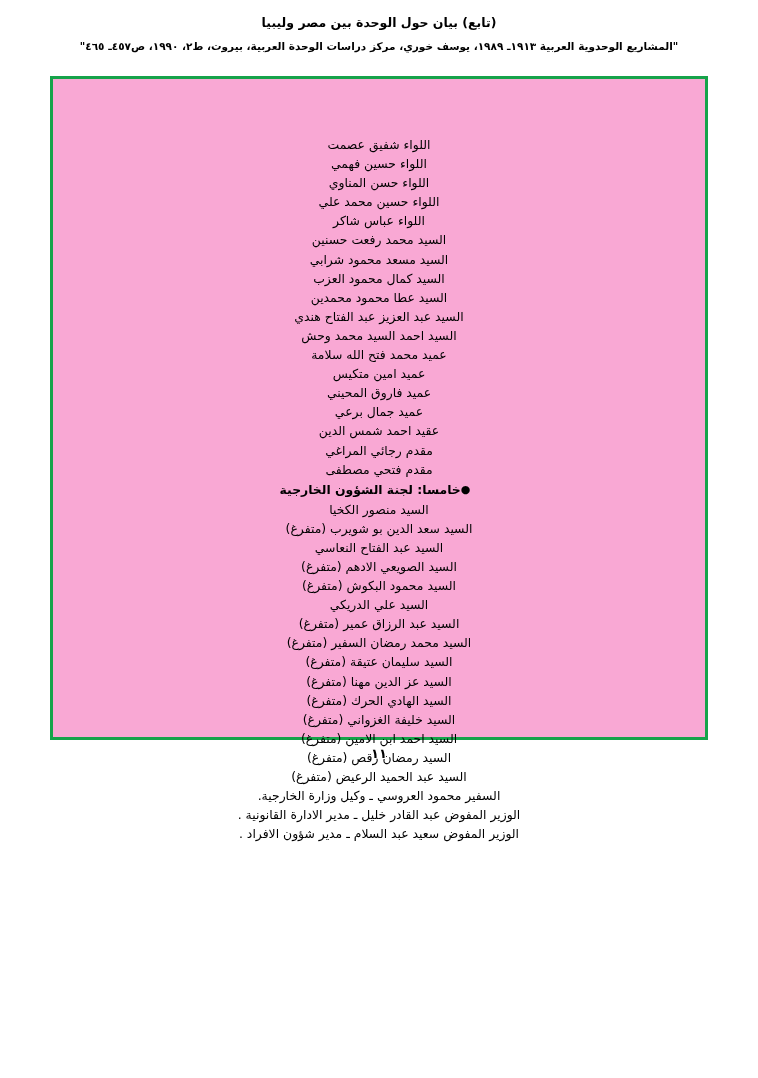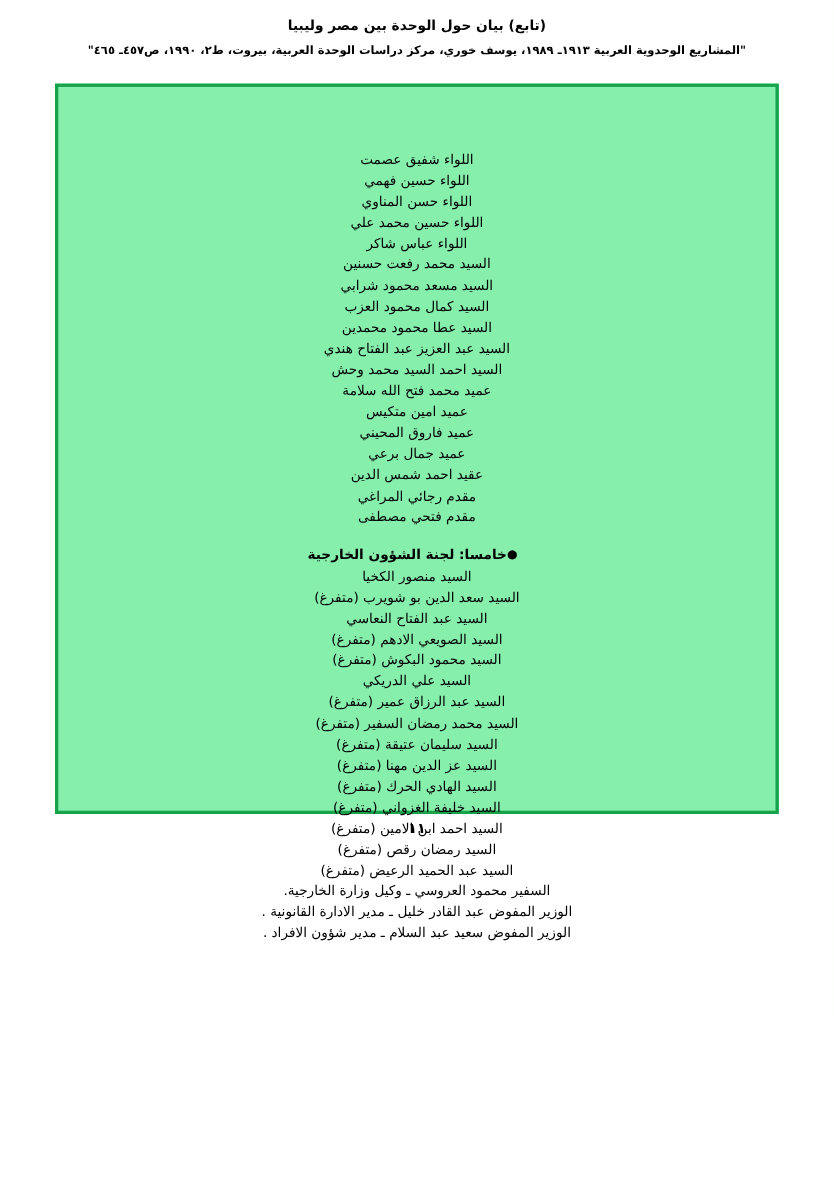--- a/index.html
+++ b/index.html
@@ -40,36 +40,36 @@
     line-height: 1.5;
   }
   .frame {
     position: absolute;
     top: 76px;
     right: 50px;
     left: 50px;
     bottom: 52px;
     border: 3px solid #16a34a;
     box-sizing: border-box;
-    background: #86efac;
+    background: #f9a8d4;
   }
   .frame-inner {
     padding: 56px 40px 20px 40px;
     direction: rtl;
   }
   .line {
     font-size: 12.4px;
     line-height: 19.1px;
     text-align: center;
     white-space: nowrap;
     direction: rtl;
   }
   .line.section {
     font-weight: bold;
-    margin-top: 15px;
+    margin-top: 1px;
   }
   .bullet {
     display: inline-block;
     font-size: 11px;
     vertical-align: middle;
     margin-right: 8px;
     transform: translateY(-1px);
   }
   .footer {
     position: absolute;

